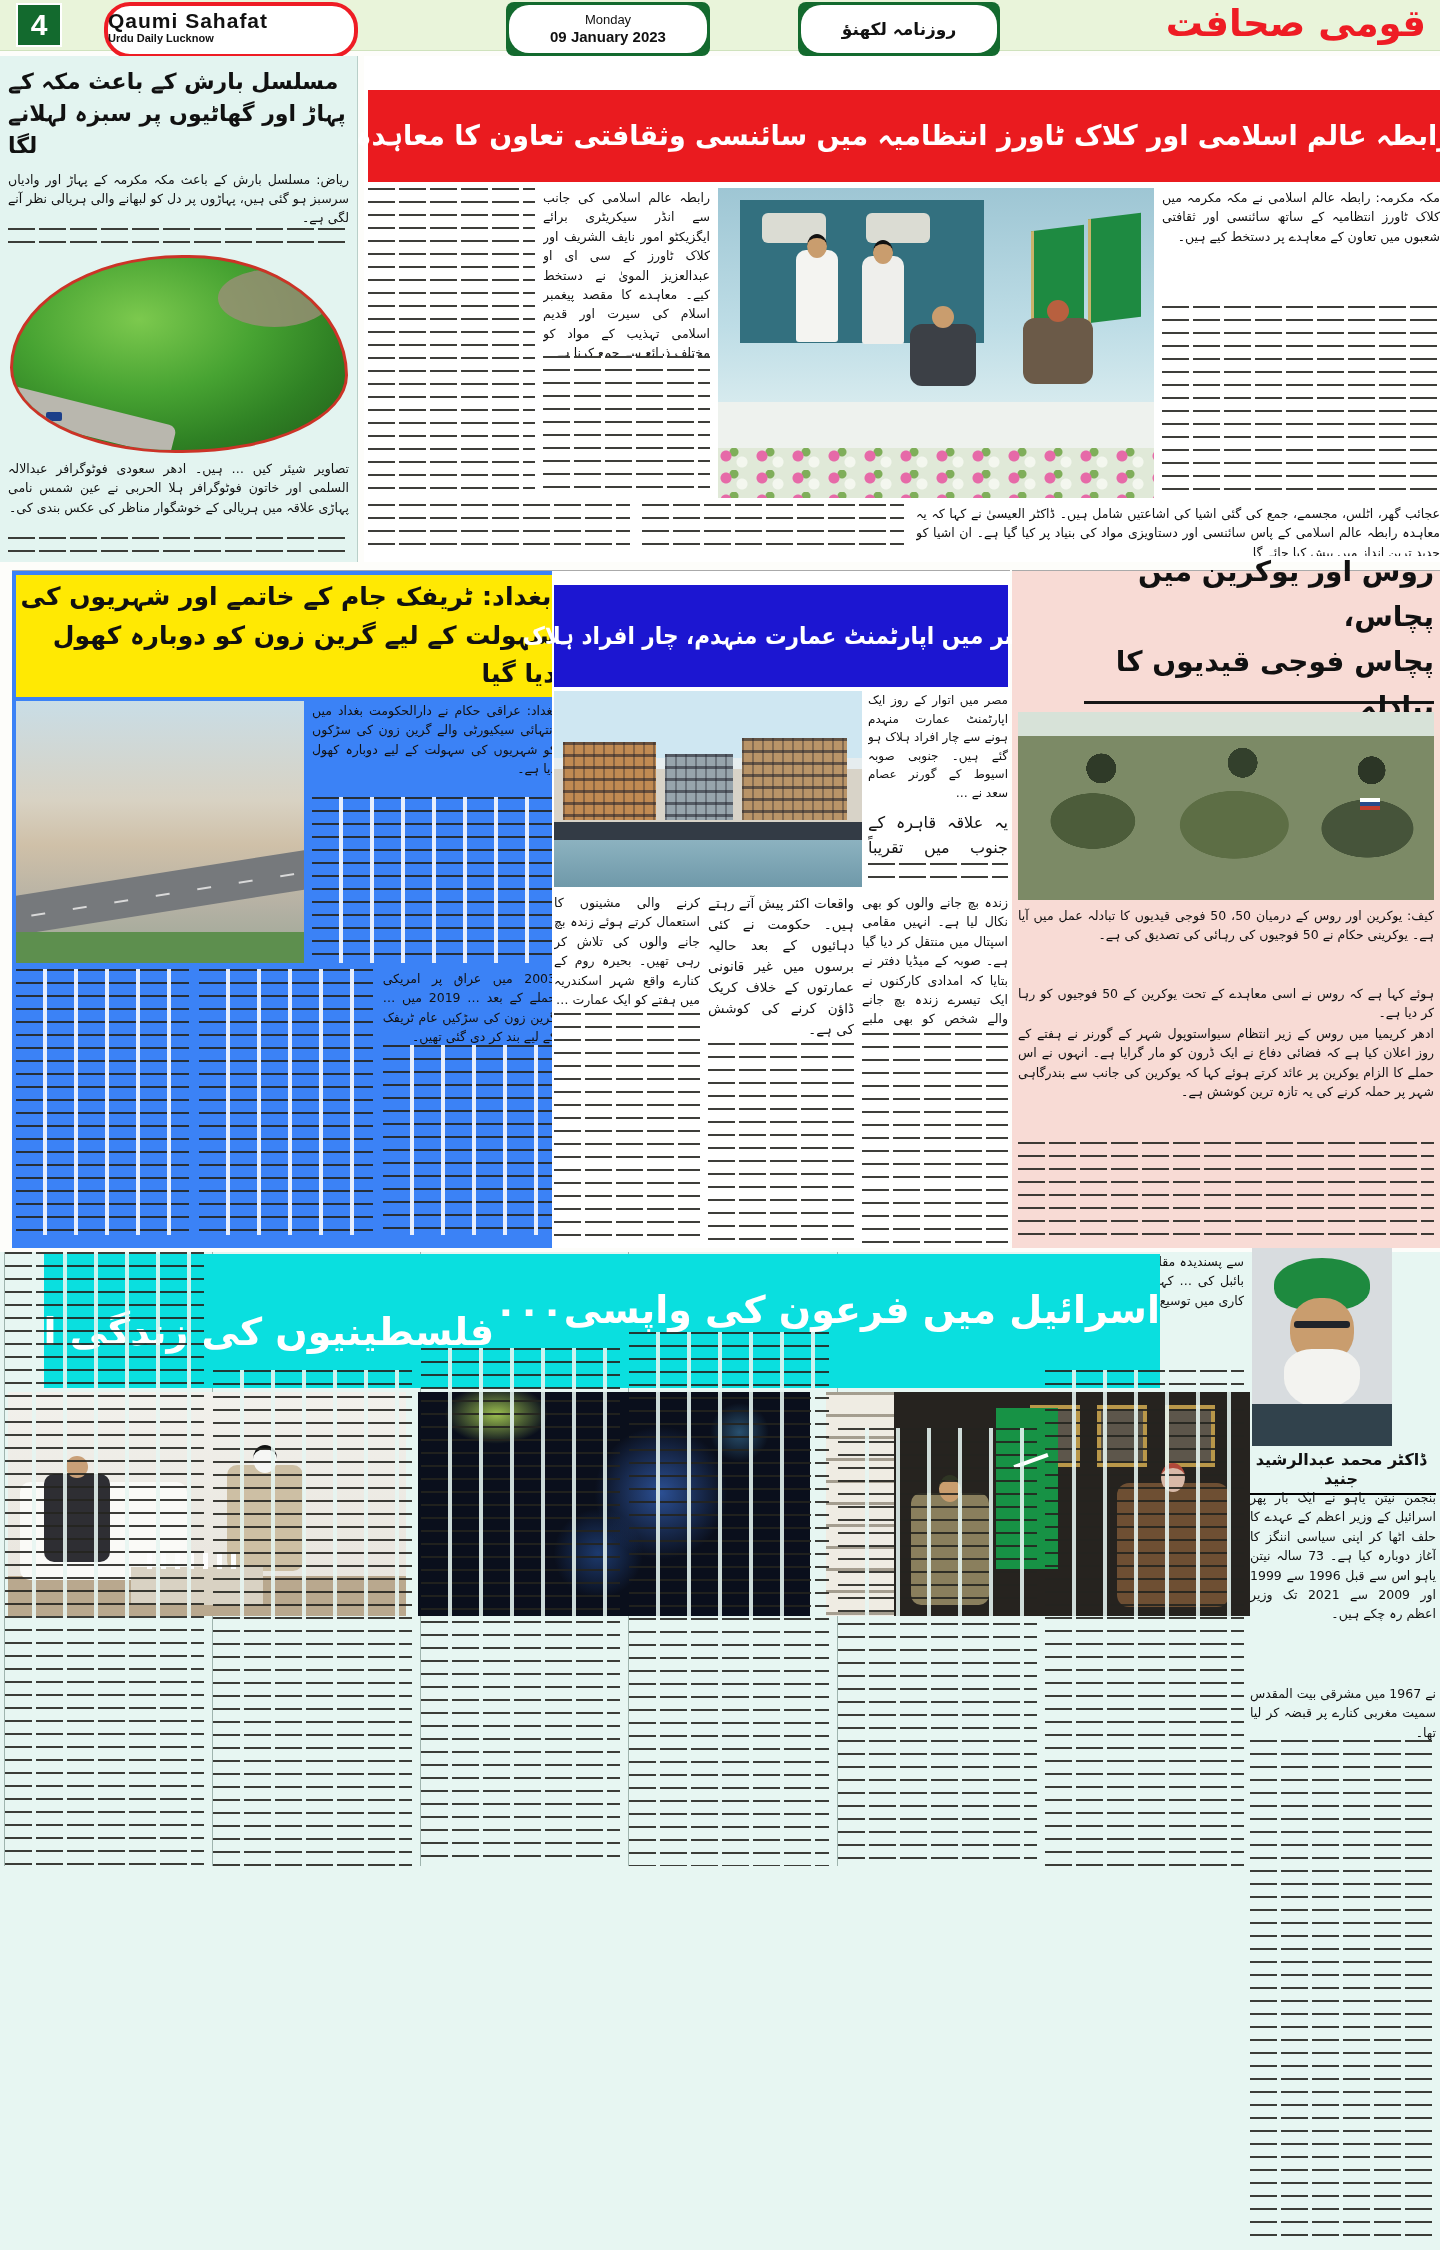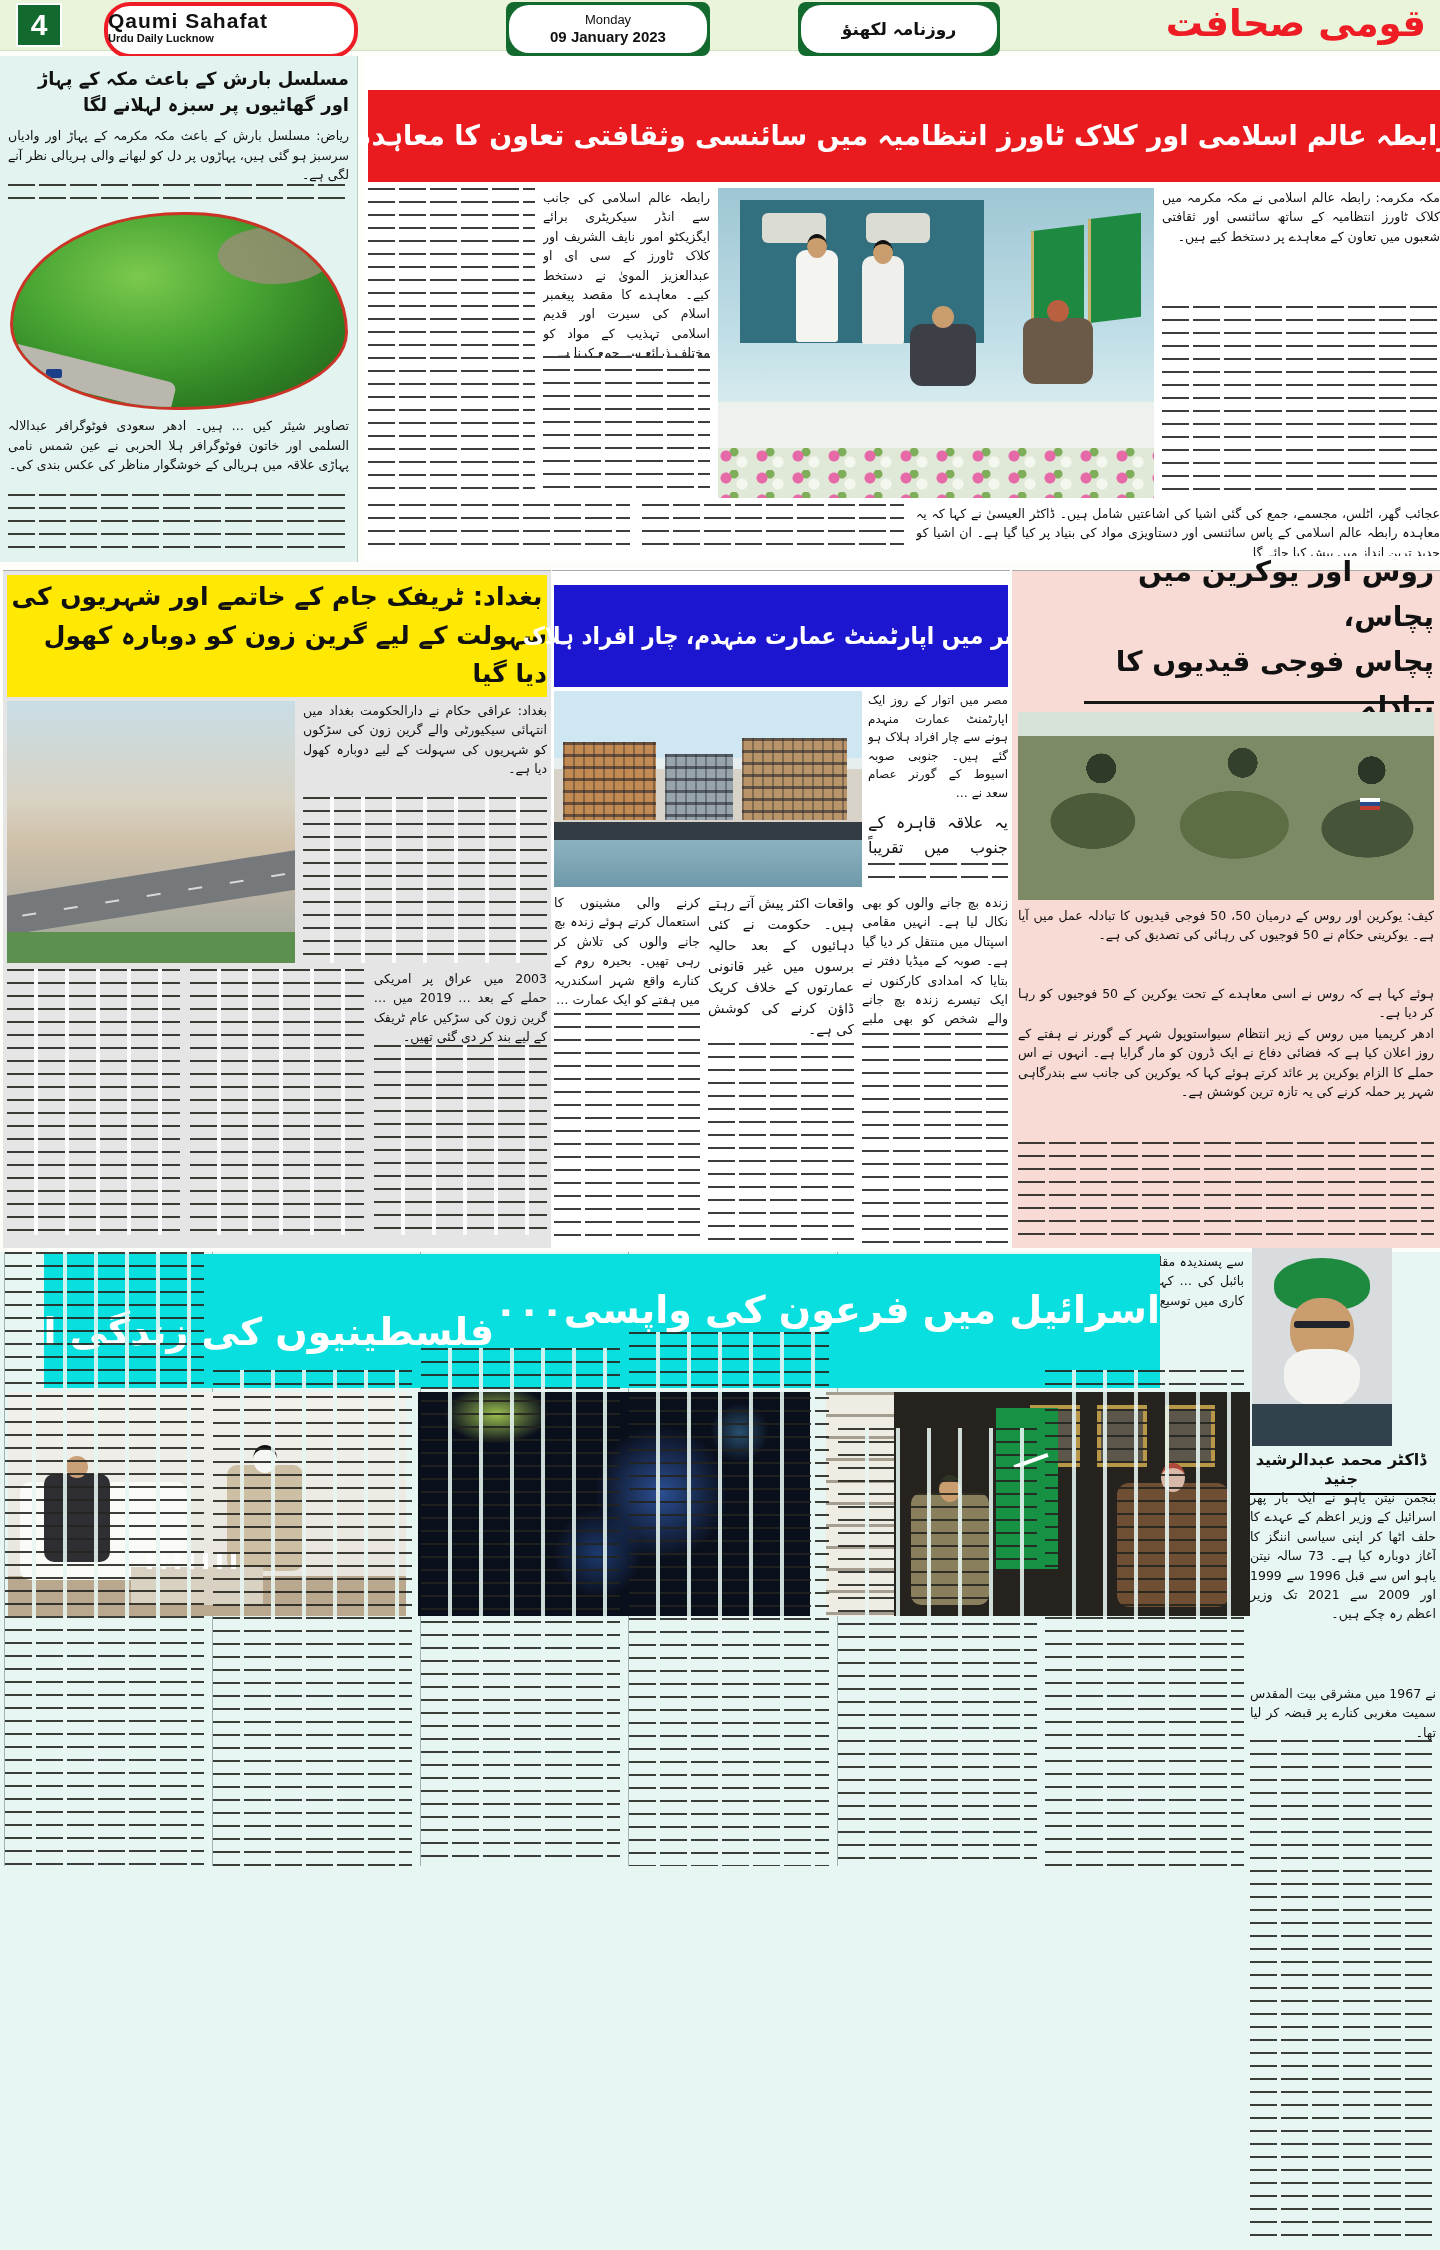--- a/index.html
+++ b/index.html
@@ -28,21 +28,21 @@
                    align-items:center;justify-content:center;line-height:1.2;}
   #datebox{left:506px;top:2px;width:198px;height:48px;}
   #datebox .d1{font-size:13px;font-weight:400;font-family:"Liberation Sans",sans-serif;}
   #datebox .d2{font-size:15px;font-weight:700;font-family:"Liberation Sans",sans-serif;}
   #urdubox{left:798px;top:2px;width:196px;height:48px;}
   #urdubox .inner{font-size:17px;font-weight:700;}
   #papername{right:14px;top:2px;font-size:37px;font-weight:800;color:#ee1c24;}
   
   #mecca{left:0;top:56px;width:358px;height:506px;background:#e3f4f0;--gap:#e3f4f0;
          border-right:1px solid #b9cfc9;padding:4px 8px;box-sizing:border-box;}
-  #mecca .hd{font-size:18px;text-align:right;padding:6px 0 8px;}
+  #mecca .hd{font-size:22px;text-align:left;padding:6px 0 8px;}
   #mecca-photo{position:relative;width:332px;height:192px;margin:6px auto;border:3px solid #cc3327;
         border-radius:52% 48% 50% 50% / 58% 62% 40% 44%;overflow:hidden;
         background:radial-gradient(at 38% 32%, #7cc94e, #47a332 40%, #2f8124 68%, #235c1a);}
   #mecca-rock{position:absolute;right:4%;top:6%;width:34%;height:30%;background:#9b8f78;border-radius:50%;opacity:.8;}
   #mecca-road{position:absolute;left:-6%;bottom:8%;width:55%;height:16%;background:#b9b7ae;transform:rotate(14deg);border-radius:8px;}
   #mecca-car{position:absolute;left:10%;bottom:15%;width:16px;height:9px;background:#1c3f8a;border-radius:2px;}
   
   #mwl{left:364px;top:56px;width:1076px;height:506px;background:#fff;}
   #mwl-band{left:4px;top:34px;width:1072px;height:92px;background:#ea1b1f;display:flex;align-items:center;justify-content:center;}
   #mwl-band .hd{color:#fff;font-size:28px;white-space:nowrap;transform:scaleX(.96);letter-spacing:-.5px;}
@@ -55,21 +55,21 @@
   .fig{position:absolute;border-radius:10px 10px 3px 3px;}
   .head{position:absolute;left:50%;transform:translateX(-50%);border-radius:50%;background:#c99d6e;}
   #mwl-table{position:absolute;left:0;right:0;bottom:15%;height:16%;background:#eef2ee;}
   #mwl-flowers{position:absolute;left:0;right:0;bottom:0;height:16%;background-color:#e0e9d8;
     background-image:radial-gradient(circle at 8px 8px,#e66aa8 5px,transparent 6px),
       radial-gradient(circle at 24px 14px,#f4f7ef 5px,transparent 6px),
       radial-gradient(circle at 16px 4px,#7fae5a 4px,transparent 5px);background-size:36px 22px;}
   #mwl-leftcols{flex:1;display:flex;direction:rtl;gap:8px;}
   #mwl-bottom{left:4px;top:448px;width:1072px;height:52px;display:flex;direction:rtl;gap:12px;}
   
-  #baghdad{left:3px;top:570px;width:548px;height:678px;background:#e5e5e5;border-top:1px solid #aaa;
+  #baghdad{left:12px;top:570px;width:548px;height:678px;background:#3b82f6;border-top:1px solid #aaa;
            padding:4px;box-sizing:border-box;}
   #bg-yellow{height:122px;background:#ffe903;display:flex;flex-direction:column;align-items:center;justify-content:center;}
   #bg-yellow .hd{font-size:25px;line-height:1.55;}
   #bg-row{display:flex;direction:rtl;gap:8px;height:262px;margin-top:4px;}
   #bg-photo{position:relative;width:288px;overflow:hidden;
     background:linear-gradient(180deg,#c9dde6 0%,#d8d2c3 38%,#cfc0a8 55%,#b5b1a4 78%,#9aa795 100%);}
   #bg-road{position:absolute;left:-10%;bottom:20%;width:130%;height:15%;background:#76797c;transform:rotate(-9deg);
     background-image:repeating-linear-gradient(90deg,#d9d9d9 0 14px,transparent 14px 42px);background-position:center 55%;background-size:100% 2px;background-repeat:repeat-x;}
   #bg-green{position:absolute;left:0;bottom:0;width:100%;height:12%;background:#5d8f4e;}
   #bg-bottom{display:flex;direction:rtl;gap:10px;height:266px;margin-top:6px;}

